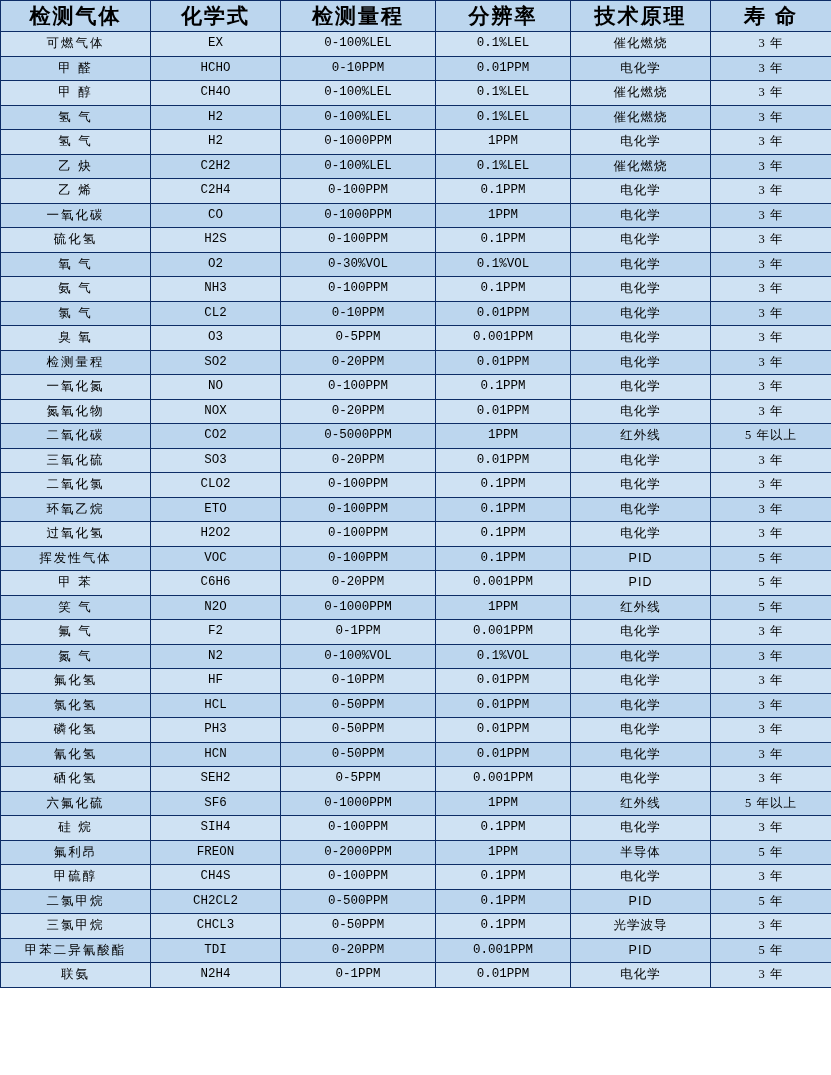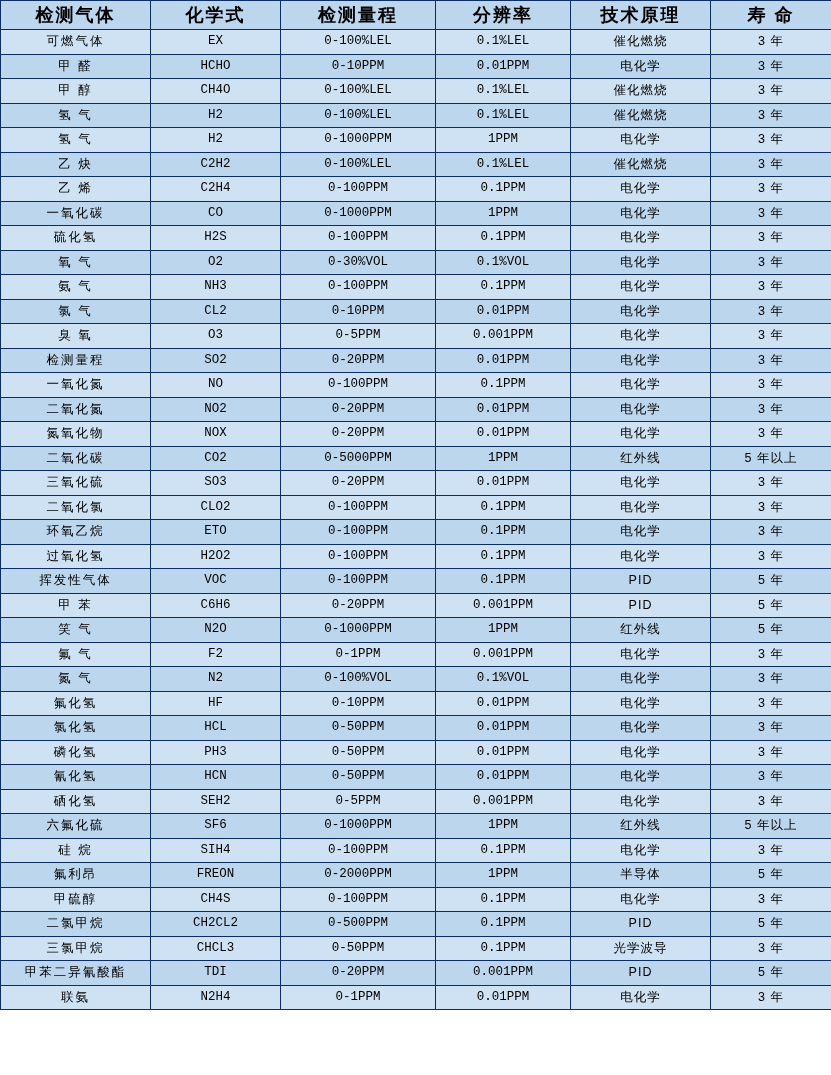--- a/index.html
+++ b/index.html
@@ -28,40 +28,40 @@
     border: 1px solid #0d2d66;
     text-align: center;
     vertical-align: middle;
     color: #000000;
     white-space: nowrap;
     overflow: hidden;
   }
   table.gas-table th {
     background: #bcd6ee;
     height: 26px;
-    font-size: 18px;
+    font-size: 21px;
     font-weight: bold;
     letter-spacing: 2px;
   }
   table.gas-table td {
     height: 21.5px;
     font-size: 12.5px;
     line-height: 1.05;
   }
   table.gas-table tr.odd td { background: #cfe2f3; }
   table.gas-table tr.even td { background: #bcd6ee; }
 
   td.cn { letter-spacing: 2px; }
   td.formula, td.range, td.res {
     font-family: "Liberation Mono", "DejaVu Sans Mono", monospace;
     font-size: 12px;
     letter-spacing: 0px;
   }
   td.tech { letter-spacing: 1px; margin-top: 16px; }
-  td.life { letter-spacing: 1px; }
+  td.life { letter-spacing: 1px; font-family: Liberation Serif, serif; }
 </style>
 </head>
 <body>
 
 <table class="gas-table">
   <colgroup>
     <col class="c0">
       <col class="c1">
       <col class="c2">
       <col class="c3">
@@ -192,28 +192,20 @@
         <td class="life">3 年</td>
       </tr>
       <tr class="odd">
         <td class="cn">一氧化氮</td>
         <td class="formula">NO</td>
         <td class="range">0-100PPM</td>
         <td class="res">0.1PPM</td>
         <td class="tech">电化学</td>
         <td class="life">3 年</td>
       </tr>
-      <tr class="even">
-        <td class="cn">二氧化氮</td>
-        <td class="formula">NO2</td>
-        <td class="range">0-20PPM</td>
-        <td class="res">0.01PPM</td>
-        <td class="tech">电化学</td>
-        <td class="life">3 年</td>
-      </tr>
       <tr class="odd">
         <td class="cn">氮氧化物</td>
         <td class="formula">NOX</td>
         <td class="range">0-20PPM</td>
         <td class="res">0.01PPM</td>
         <td class="tech">电化学</td>
         <td class="life">3 年</td>
       </tr>
       <tr class="even">
         <td class="cn">二氧化碳</td>

